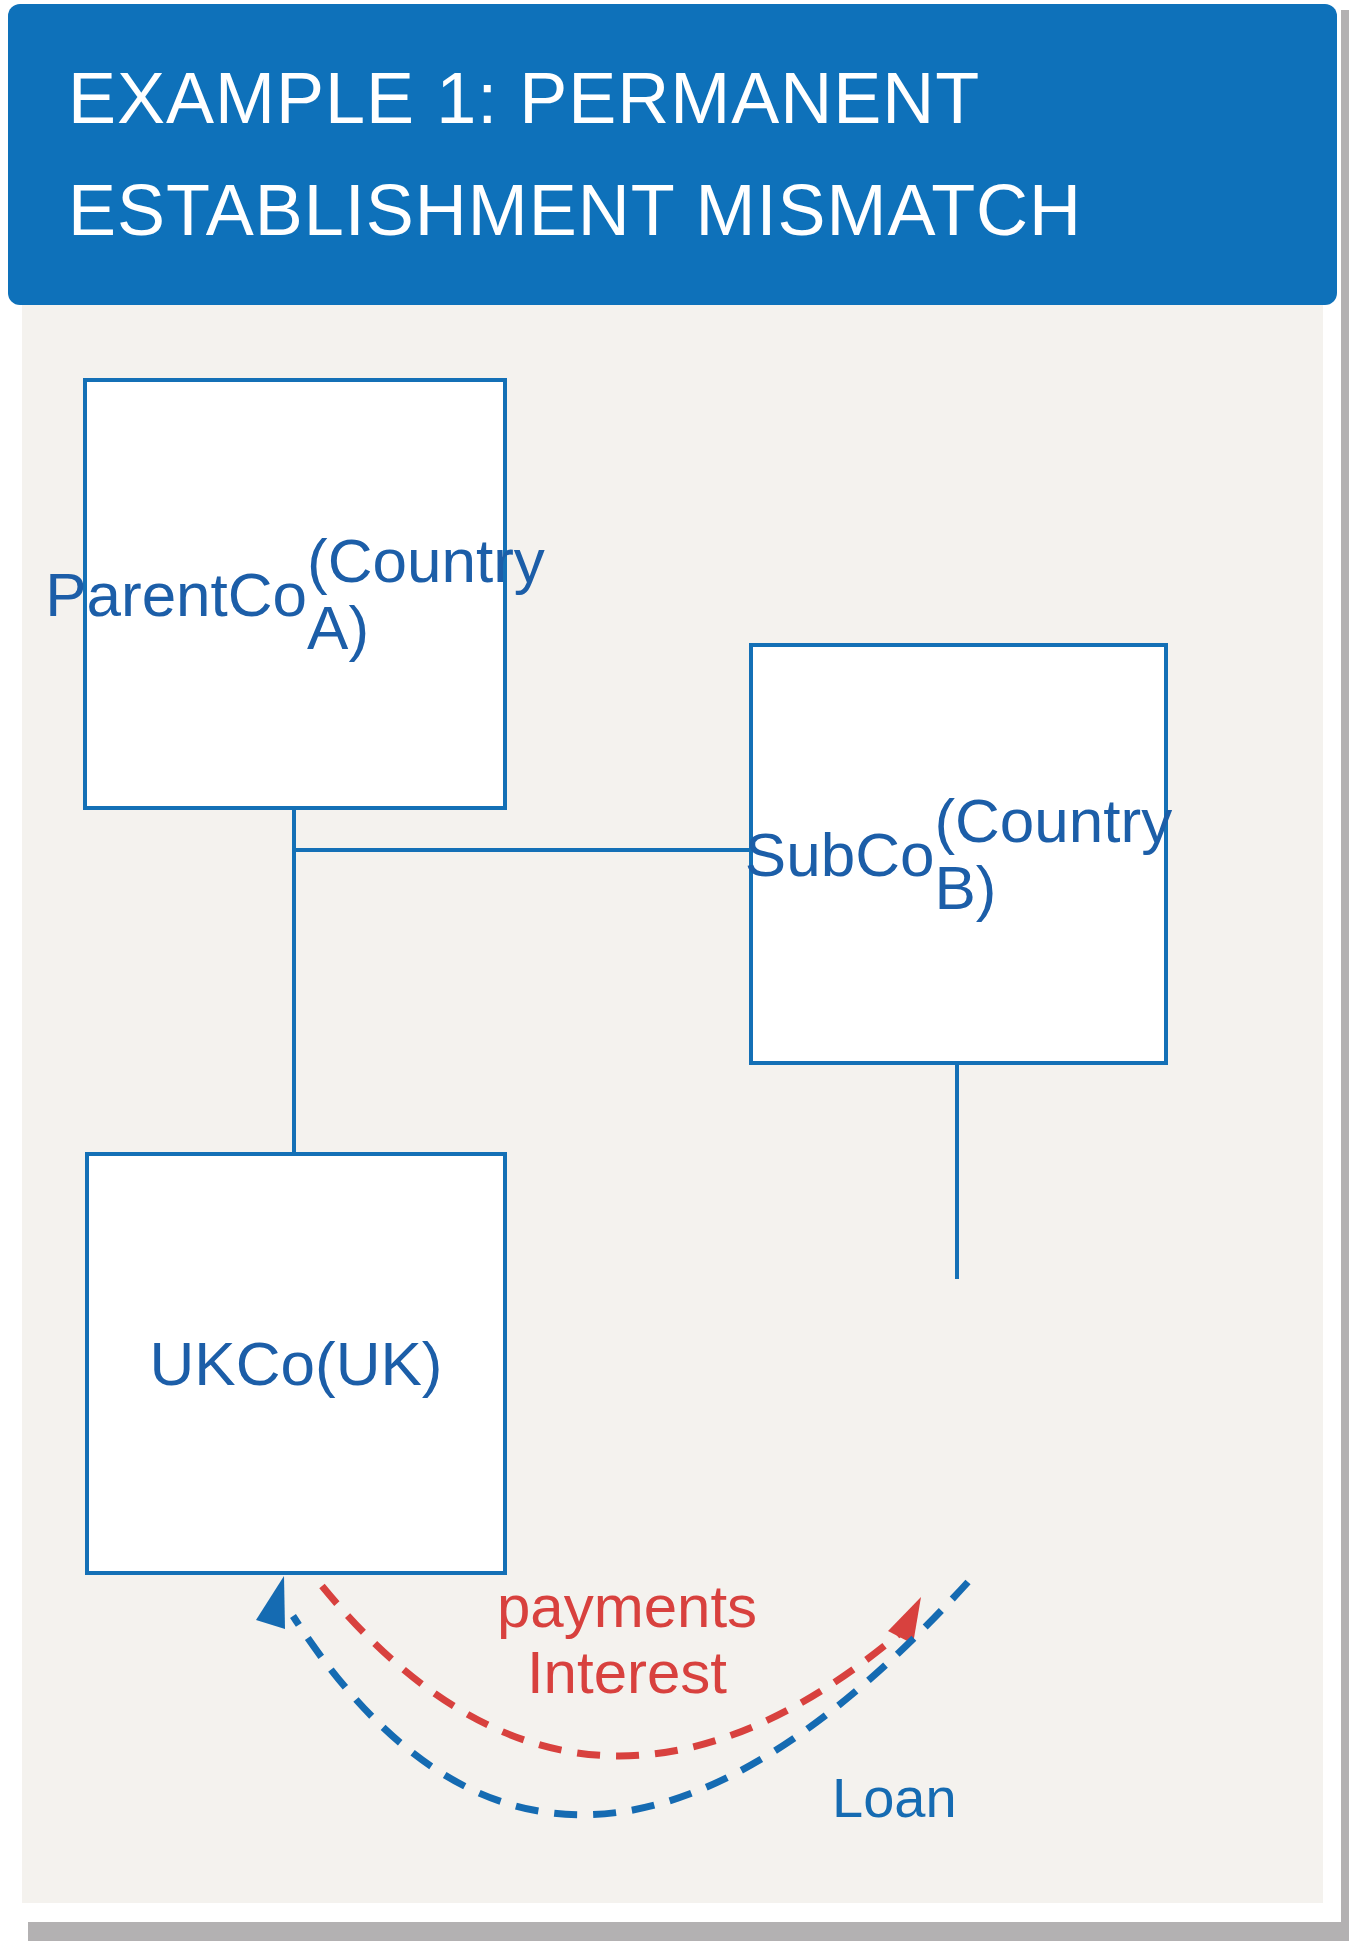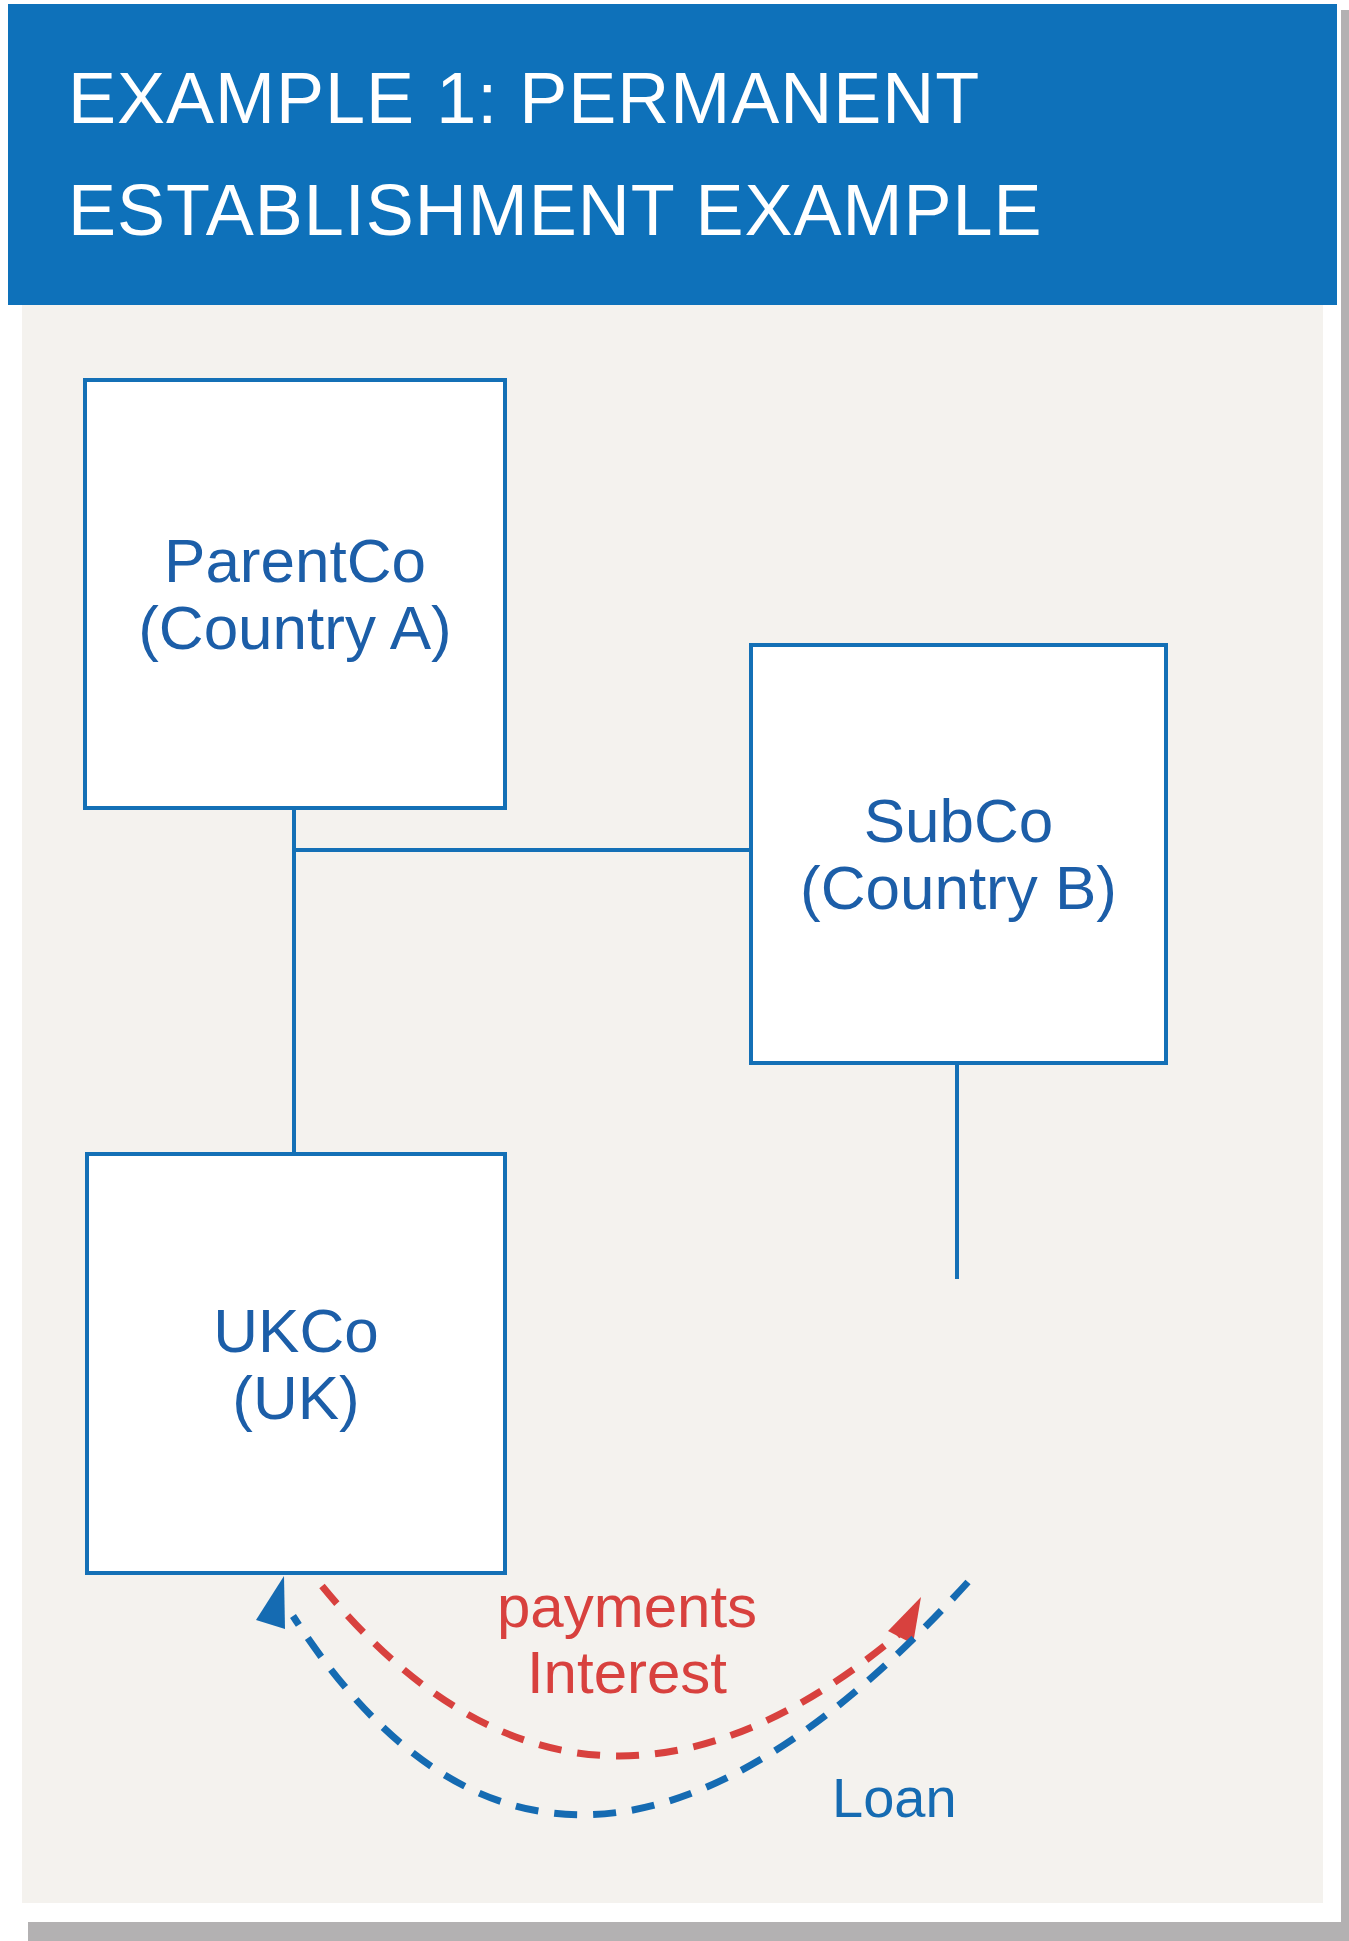--- a/index.html
+++ b/index.html
@@ -29,40 +29,41 @@
   .shadow-bottom{
     position:absolute;left:28px;top:1922px;width:1321px;height:19px;
     background:var(--shadow_gray);
   }
   
   .header{
     position:absolute;left:8px;top:4px;width:1329px;height:301px;
     background:var(--header_bg);
     color:#fff;
     padding:38px 40px 0 60px;
+    border-radius:12px;
   }
   .header .line{
     font-size:72px;
     line-height:112px;
     font-weight:400;
     letter-spacing:1px;
     white-space:nowrap;
   }
   
   .content{
     position:absolute;left:22px;top:305px;width:1301px;height:1598px;
     background:var(--background);
   }
   
   .node-box{
     position:absolute;
     background:#fff;
     border:4px solid var(--node_border);
-    display:flex;flex-direction:column;align-items:center;justify-content:center;
-    text-align:right;
+    display:flex;align-items:center;justify-content:center;
+    text-align:left;
     color:var(--node_text);
     font-size:62px;line-height:67px;
   }
   .box-parentco{left:83px;top:378px;width:424px;height:432px;}
   .box-subco{left:749px;top:643px;width:419px;height:422px;}
   .box-ukco{left:85px;top:1152px;width:422px;height:423px;}
   
   .node-ellipse{
     position:absolute;left:620px;top:1277px;width:690px;height:300px;
     background:#fff;
@@ -96,21 +97,21 @@
 </head>
 <body>
 
 <div class="canvas">
 
   <div class="shadow-right"></div>
   <div class="shadow-bottom"></div>
 
   <div class="header">
     <div class="line">EXAMPLE 1: PERMANENT</div>
-    <div class="line">ESTABLISHMENT EXAMPLE</div>
+    <div class="line">ESTABLISHMENT MISMATCH</div>
   </div>
 
   <div class="content"></div>
 
   <div class="connector conn-parent-ukco"></div>
   <div class="connector conn-horizontal"></div>
   <div class="connector conn-subco-branch"></div>
 
   <div class="node-box box-parentco">
     <div>ParentCo</div>

